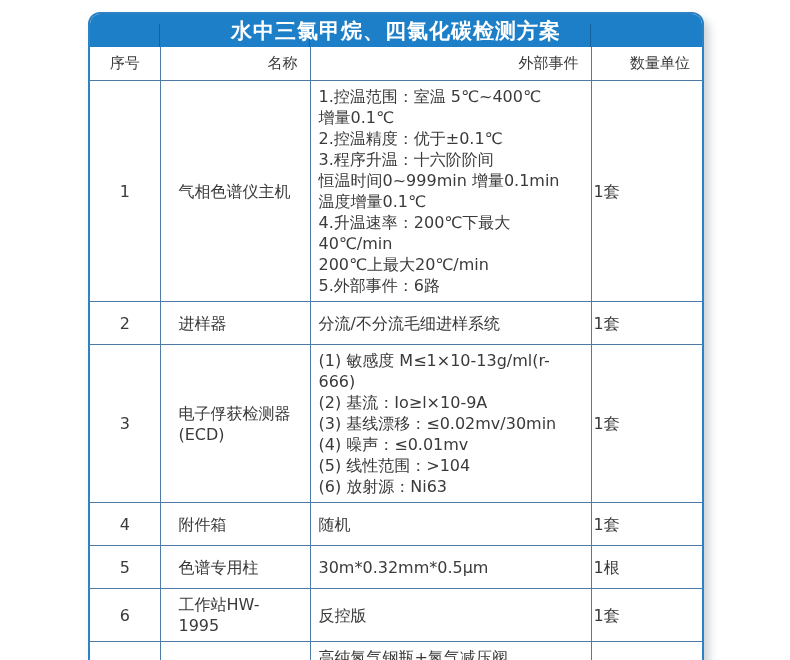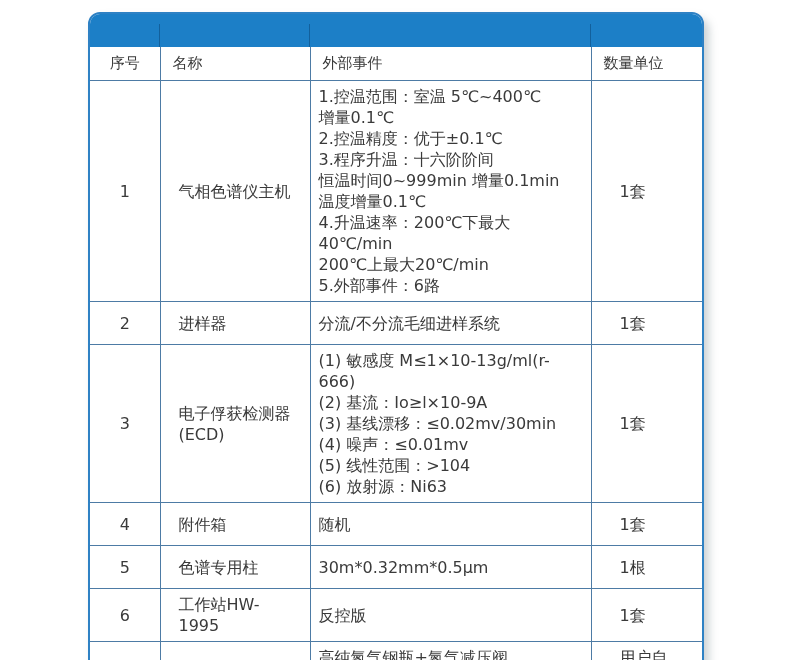--- a/index.html
+++ b/index.html
@@ -72,46 +72,47 @@
     font-weight: normal;
     color: #3a3a3a;
     line-height: 21px;
     vertical-align: middle;
     padding: 5px 10px;
     overflow: hidden;
   }
   
   .spec-table tr > *:first-child { border-left: none; }
   .spec-table tr > *:last-child  { border-right: none; }
-  .spec-table thead tr > *       { border-top: none; }
+  .spec-table thead tr > *       { border-top: none; text-align: right; }
   .spec-table tbody tr:last-child > * { border-bottom: none; }
 
   .spec-table th {
     height: 29px;
     text-align: left;
     padding: 2px 12px;
     font-size: 15px;
   }
   .spec-table th.h-no { text-align: center; padding: 2px 2px; }
 
   .spec-table td { height: 32px; }
   .spec-table td.cell-no   { text-align: center; padding: 5px 2px; }
   .spec-table td.cell-name { padding: 5px 18px; }
   .spec-table td.cell-spec { padding: 5px 8px; }
-  .spec-table td.cell-qty  { padding: 5px 28px; }
+  .spec-table td.cell-qty  { padding: 5px 2px; }
 </style>
 </head>
 <body>
 
 <div class="page">
   <div class="card">
     <div class="title-bar">
       <span class="title-divider d1"></span>
       <span class="title-divider d2"></span>
       <span class="title-divider d3"></span>
+      <span class="title-text">水中三氯甲烷、四氯化碳检测方案</span>
     </div>
     <table class="spec-table">
       <colgroup>
         <col class="c-no">
           <col class="c-name">
           <col class="c-spec">
           <col class="c-qty">
       </colgroup>
       <thead>
         <tr>

